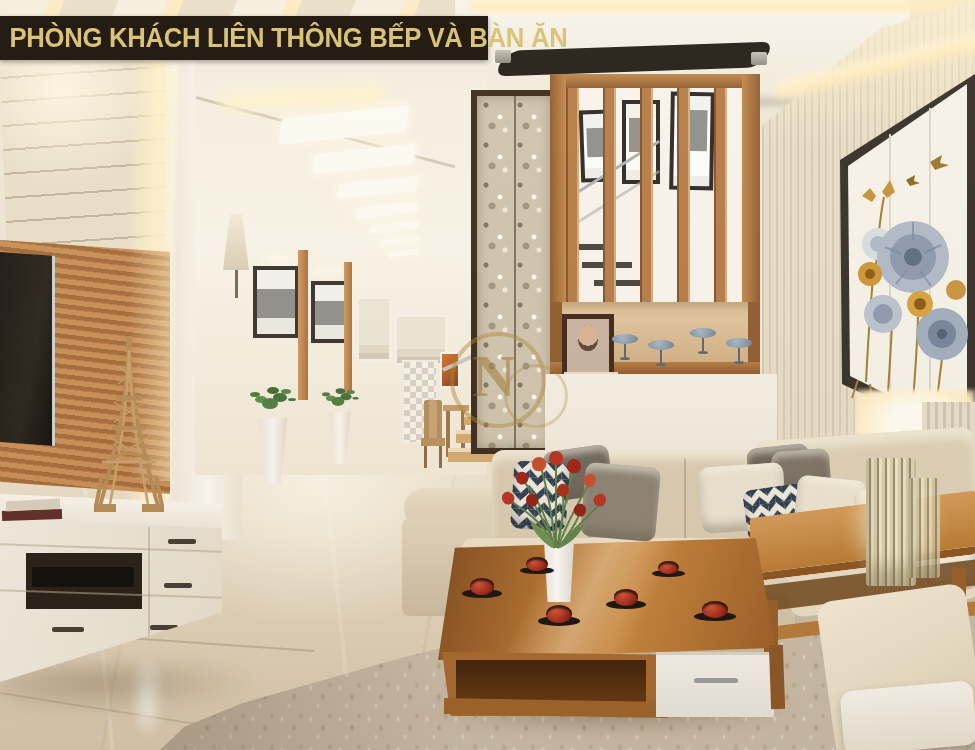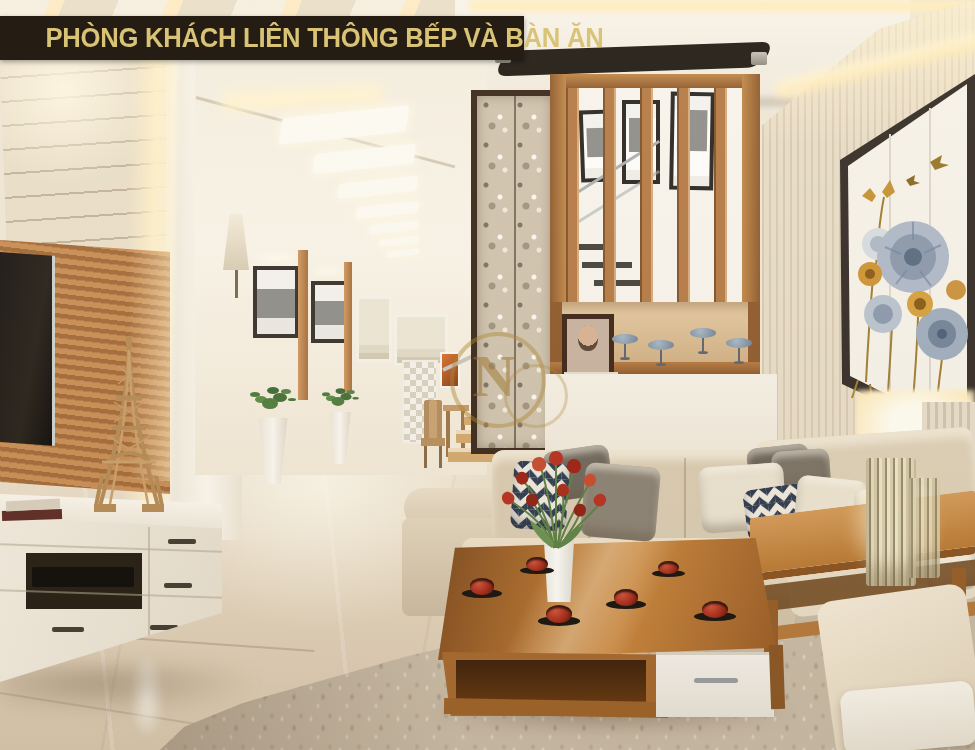--- a/index.html
+++ b/index.html
@@ -245,21 +245,21 @@
 
   
   .wm{left:446px;top:330px;width:130px;height:104px;opacity:.72;}
   .wm-ring{left:4px;top:2px;width:88px;height:88px;border:4px solid rgba(170,130,48,.62);border-radius:50%;}
   .wm-ring2{left:58px;top:34px;width:58px;height:58px;border:3px solid rgba(170,130,48,.42);border-radius:50%;}
   .wm-letter{left:4px;top:2px;width:88px;height:88px;display:flex;align-items:center;justify-content:center;
     font-family:"Liberation Serif",serif;font-weight:bold;font-size:60px;color:rgba(152,113,38,.7);}
 
   
   .banner{left:0;top:16px;width:488px;height:44px;background:#251c14;display:flex;align-items:center;
-    box-shadow:0 2px 5px rgba(0,0,0,.35);padding-left:36px;}
+    box-shadow:0 2px 5px rgba(0,0,0,.35);}
   .banner span{color:#d8c377;font-size:27px;font-weight:800;letter-spacing:-.3px;white-space:nowrap;
     padding-left:10px;transform:scaleX(.95);transform-origin:left;}
 
   .tint{left:0;top:0;width:975px;height:750px;pointer-events:none;
     background:linear-gradient(180deg,rgba(255,240,214,.07),rgba(120,90,60,.06));}
 </style>
 </head>
 <body>
 
 <div id="stage">

